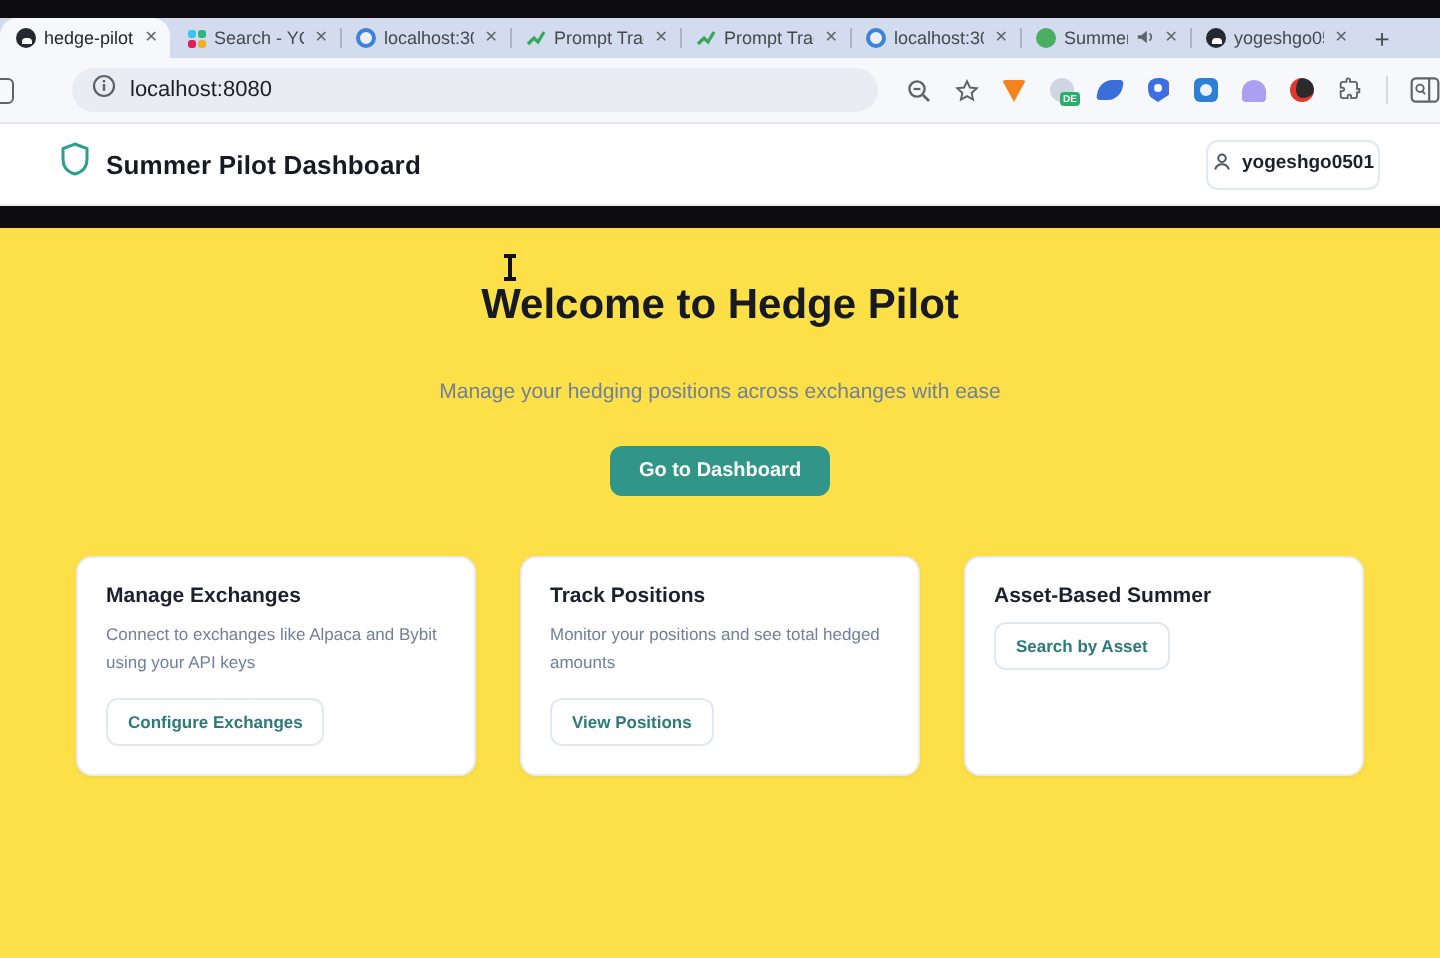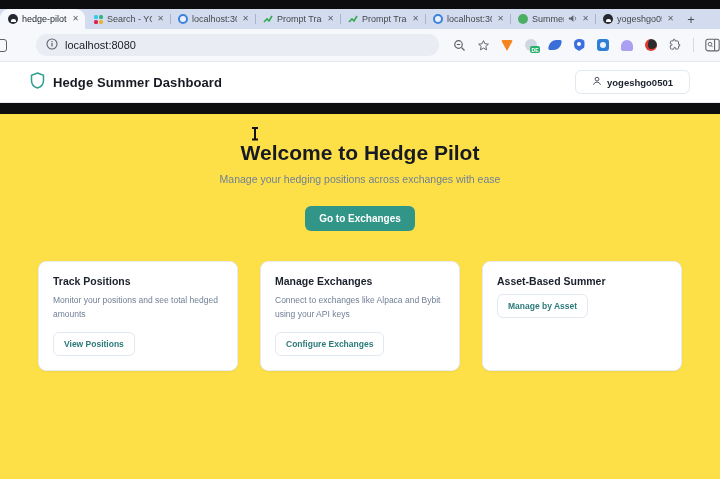--- a/index.html
+++ b/index.html
@@ -61,29 +61,29 @@
   .ext-ghost { width: 12px; height: 11px; background: #ab9ff2; border-radius: 6px 6px 2px 2px; }
   .ext-red { width: 12px; height: 12px; border-radius: 50%; background: #2b2b2b;
              border-left: 3px solid #e03a2f; border-bottom: 2px solid #e03a2f; }
 
   
   .app-header { position: absolute; top: 62px; left: 0; width: 720px; height: 41px;
                 background: #ffffff; border-bottom: 1px solid #e9ecf1;
                 display: flex; align-items: center; padding: 0 30px; }
   .brand { display: flex; align-items: center; gap: 8px; }
   .brand-title { font-size: 13px; font-weight: bold; color: #171923; letter-spacing: 0.1px; }
-  .user-btn { margin-left: auto; display: flex; align-items: flex-end; gap: 5px;
+  .user-btn { margin-left: auto; display: flex; align-items: flex-start; gap: 5px;
               background: #fff; border: 1px solid #e2e8f0; border-radius: 6px;
-              padding: 5px 16px; font-size: 9.5px; font-weight: bold; color: #1a202c; }
+              padding: 5px 2px; font-size: 9.5px; font-weight: bold; color: #1a202c; }
 
   
   .content { position: absolute; top: 114px; left: 0; width: 720px; height: 376px;
              background: #fde047; text-align: center; }
   .hero-title { font-size: 21px; font-weight: bold; color: #171923; padding-top: 27px; position: relative; }
-  .hero-sub { font-size: 10.5px; color: #718096; margin-top: 8px; }
+  .hero-sub { font-size: 10.5px; color: #718096; margin-top: 25px; }
   .cta-btn { display: inline-block; margin-top: 21px; background: #319688; color: #fff;
              font-size: 10px; font-weight: bold; padding: 7px 14px; border-radius: 6px; border: none;
              font-family: "Liberation Sans", sans-serif; }
   .ibeam { position: absolute; left: 251px; top: 127px; width: 7px; height: 13px; }
   .ibeam::before { content:""; position: absolute; left: 3px; top: 0; bottom: 0; width: 1.5px; background: #111; }
   .ibeam::after { content:""; position: absolute; left: 0.5px; top: 0; width: 6px; height: 1.5px; background: #111;
                   box-shadow: 0 11.5px 0 #111; }
 
   .cards { display: flex; gap: 22px; padding: 0 38px; margin-top: 30px; text-align: left; }
   .card { flex: 1; background: #ffffff; border: 1px solid #e8ebf0; border-radius: 8px;
@@ -245,51 +245,51 @@
     </div>
   </div>
 
   <div class="app-header">
     <div class="brand">
       <span>
         <svg width="15" height="17" viewBox="0 0 20 22">
             <path d="M10 1 L18 4 V11 C18 16.5 14.5 19.8 10 21 C5.5 19.8 2 16.5 2 11 V4 Z" fill="none" stroke="#2f9e8e" stroke-width="2"></path>
           </svg>
       </span>
-      <span class="brand-title">Hedge Summer Dashboard</span>
+      <span class="brand-title">Summer Pilot Dashboard</span>
     </div>
     <div class="user-btn">
       <span>
         <svg width="10" height="10" viewBox="0 0 16 16">
             <circle cx="8" cy="5" r="3" fill="none" stroke="#4a5568" stroke-width="1.6"></circle>
             <path d="M2.5 14 C3.5 10.8 6 9.8 8 9.8 C10 9.8 12.5 10.8 13.5 14" fill="none" stroke="#4a5568" stroke-width="1.6"></path>
           </svg>
       </span>
       <span>yogeshgo0501</span>
     </div>
   </div>
 
   <div class="content">
     <div class="hero-title">Welcome to Hedge Pilot</div>
     <div class="hero-sub">Manage your hedging positions across exchanges with ease</div>
-    <button class="cta-btn">Go to Exchanges</button>
+    <button class="cta-btn">Go to Dashboard</button>
 
     <div class="cards">
+      <div class="card">
+        <div class="card-title">Manage Exchanges</div>
+        <div class="card-desc">Connect to exchanges like Alpaca and Bybit using your API keys</div>
+        <button class="outline-btn">Configure Exchanges</button>
+      </div>
       <div class="card">
         <div class="card-title">Track Positions</div>
         <div class="card-desc">Monitor your positions and see total hedged amounts</div>
         <button class="outline-btn">View Positions</button>
       </div>
       <div class="card">
-        <div class="card-title">Manage Exchanges</div>
-        <div class="card-desc">Connect to exchanges like Alpaca and Bybit using your API keys</div>
-        <button class="outline-btn">Configure Exchanges</button>
+        <div class="card-title">Asset-Based Summer</div>
+        <button class="outline-btn">Search by Asset</button>
       </div>
-      <div class="card">
-        <div class="card-title">Asset-Based Summer</div>
-        <button class="outline-btn">Manage by Asset</button>
-      </div>
     </div>
   </div>
 
   <span class="ibeam"></span>
 
 </div>
 
 </body></html>

